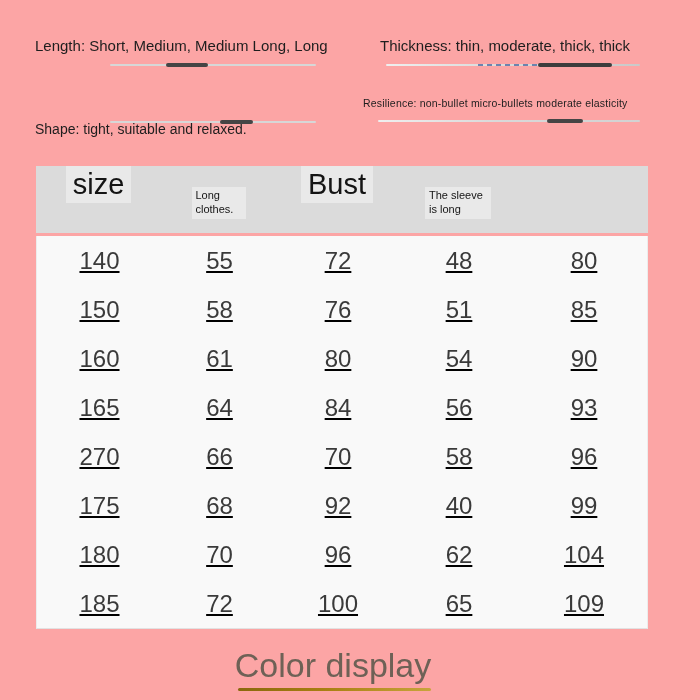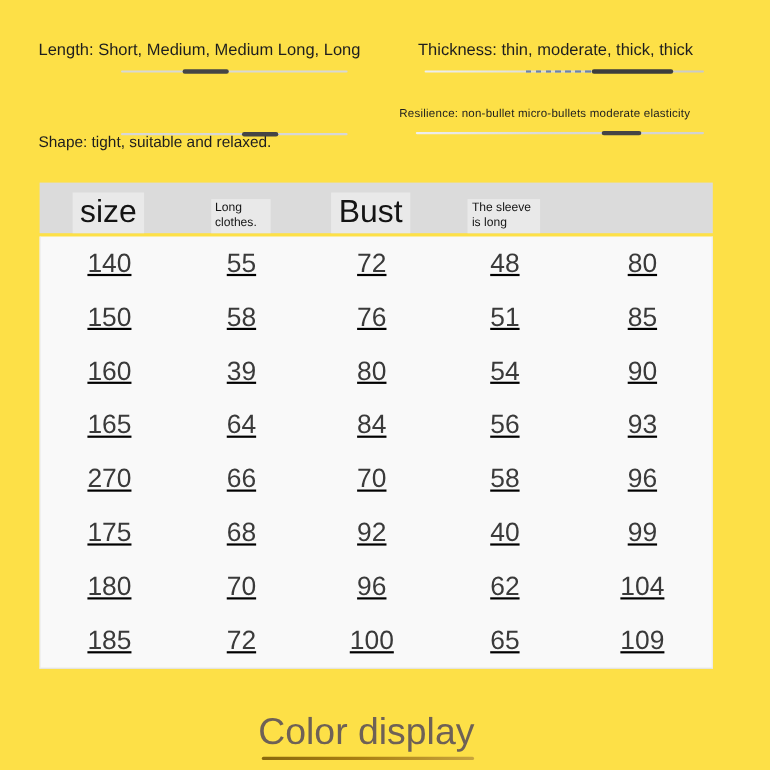--- a/index.html
+++ b/index.html
@@ -1,17 +1,17 @@
 <!DOCTYPE html>
 <html><head>
 <meta charset="utf-8">
 <style>
   html,body { margin:0; padding:0; }
   body { font-family: "Liberation Sans", sans-serif; background:#ffffff; }
-  .page { position:relative; width:700px; height:700px; background:#fde047; overflow:hidden; }
+  .page { position:relative; width:700px; height:700px; background:#fca5a5; overflow:hidden; }
 
   
   .f-label { position:absolute; color:#1e1e1e; white-space:nowrap; }
   .lbl-length     { left:35px;  top:37px;  font-size:15px; }
   .lbl-thickness  { left:380px; top:37px;  font-size:15px; }
   .lbl-shape      { left:35px;  top:93px;  font-size:14px;margin-top:28px; }
   .lbl-resilience { left:363px; top:97px;  font-size:10.5px; letter-spacing:0.2px; }
 
   .track { position:absolute; height:2px; background:#d7d7d7; border-radius:1px; }
   .trk-length     { left:110px; top:64px;  width:206px; }
@@ -27,23 +27,23 @@
   .trk-shape .thumb      { left:110px; width:33px; }
   .trk-resilience .thumb { left:169px; width:36px; }
 
   .dashes { position:absolute; top:0; height:2px; left:92px; width:60px;
             background:repeating-linear-gradient(90deg,#6c83ae 0 5px,transparent 5px 9px); }
 
   
   .size-table { position:absolute; left:36px; top:166px; width:612px; }
   .grid-cols { display:grid; grid-template-columns:125px 115px 122px 120px 130px; }
   .thead { background:#dbdbdb; margin-bottom:3px; }
-  .hcell { height:46px; display:flex; align-items:flex-end; justify-content:center; color:#141414; }
+  .hcell { height:46px; display:flex; align-items:flex-start; justify-content:center; color:#141414; }
   .hcell.big   { font-size:29px; }
-  .hcell.small { font-size:11px; line-height:1.25; }
+  .hcell.small { font-size:11px; line-height:1.25;margin-top:21px; }
   .hcell .hl { background:#e9e9e9; padding:2px 7px; }
   .hcell.small .hl { text-align:left; padding:2px 4px; }
   .hl-wrap-narrow { display:inline-block; width:46px; }
   .hl-wrap-mid    { display:inline-block; width:58px; }
 
   .tbody { background:#f9f9f9; border-left:1px solid #ececec; border-right:1px solid #ececec;
            border-bottom:1px solid #e2e2e2; grid-auto-rows:49px;text-decoration:underline; }
   .trow { display:contents; }
   .tcell { display:flex; align-items:center; justify-content:center;
            font-size:24px; color:#3a3a3a; }
@@ -92,21 +92,21 @@
       <div class="hcell big">
         <span class="hl">Bust</span>
       </div>
       <div class="hcell small">
         <span class="hl"><span class="hl-wrap-mid">The sleeve is long</span></span>
       </div>
     </div>
     <div class="tbody grid-cols">
         <div class="trow"><div class="tcell">140</div><div class="tcell">55</div><div class="tcell">72</div><div class="tcell">48</div><div class="tcell">80</div></div>
         <div class="trow"><div class="tcell">150</div><div class="tcell">58</div><div class="tcell">76</div><div class="tcell">51</div><div class="tcell">85</div></div>
-        <div class="trow"><div class="tcell">160</div><div class="tcell">39</div><div class="tcell">80</div><div class="tcell">54</div><div class="tcell">90</div></div>
+        <div class="trow"><div class="tcell">160</div><div class="tcell">61</div><div class="tcell">80</div><div class="tcell">54</div><div class="tcell">90</div></div>
         <div class="trow"><div class="tcell">165</div><div class="tcell">64</div><div class="tcell">84</div><div class="tcell">56</div><div class="tcell">93</div></div>
         <div class="trow"><div class="tcell">270</div><div class="tcell">66</div><div class="tcell">70</div><div class="tcell">58</div><div class="tcell">96</div></div>
         <div class="trow"><div class="tcell">175</div><div class="tcell">68</div><div class="tcell">92</div><div class="tcell">40</div><div class="tcell">99</div></div>
         <div class="trow"><div class="tcell">180</div><div class="tcell">70</div><div class="tcell">96</div><div class="tcell">62</div><div class="tcell">104</div></div>
         <div class="trow"><div class="tcell">185</div><div class="tcell">72</div><div class="tcell">100</div><div class="tcell">65</div><div class="tcell">109</div></div>
       </div>
   </div>
 
   <div class="footer-title">Color display</div>
   <div class="footer-underline"></div>

